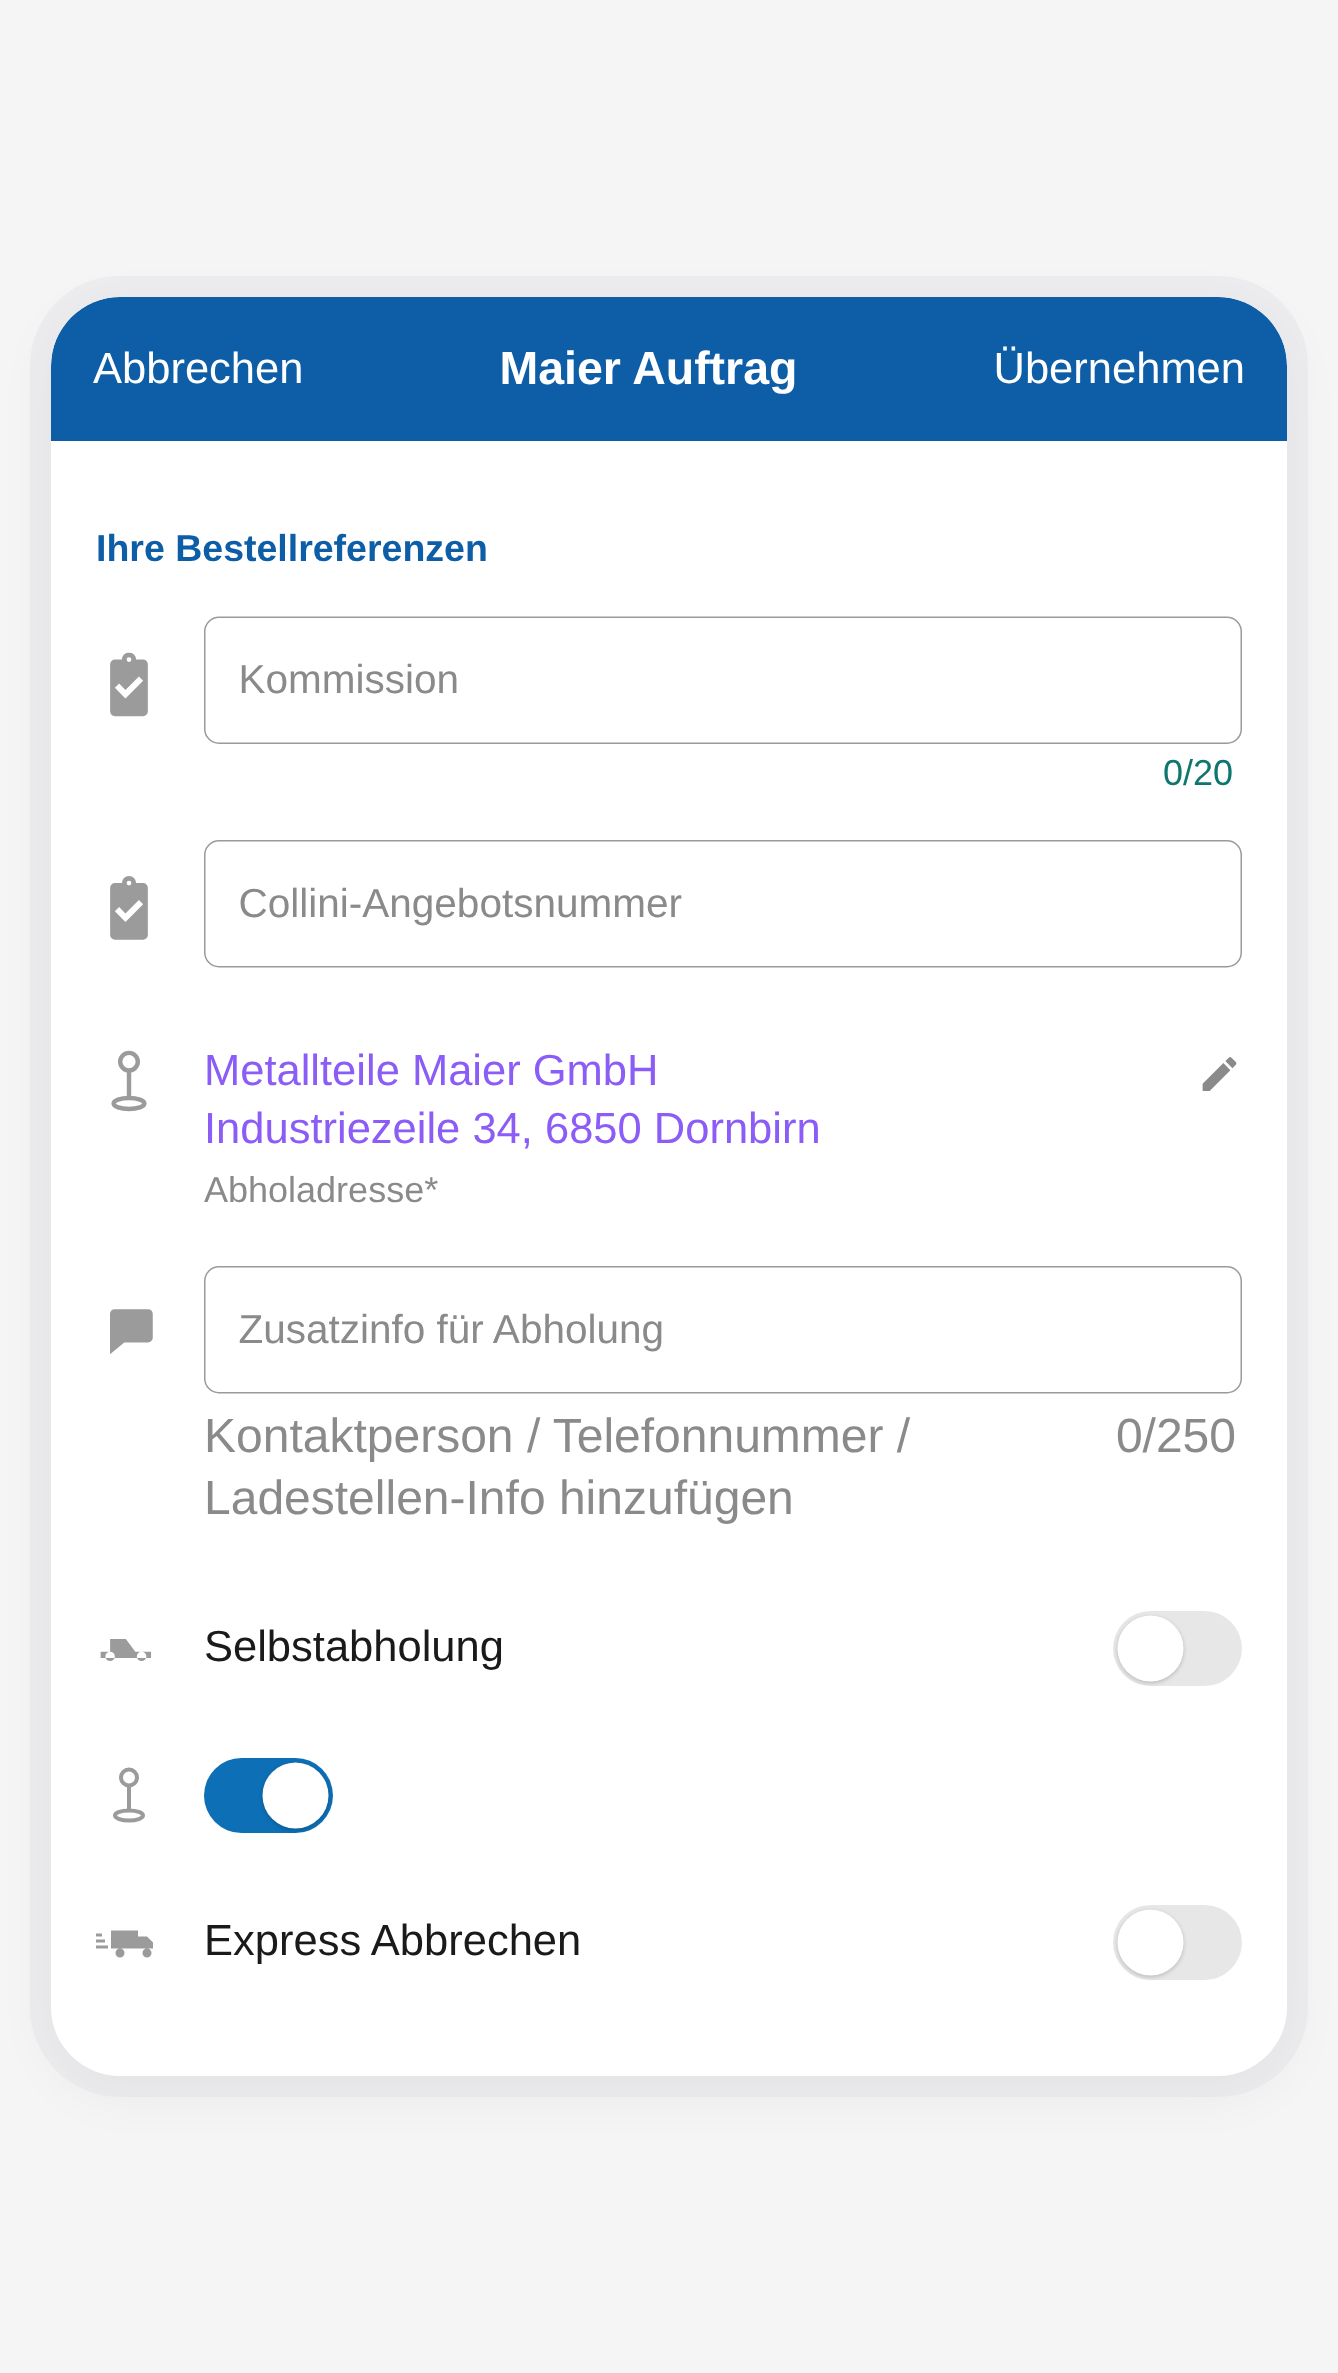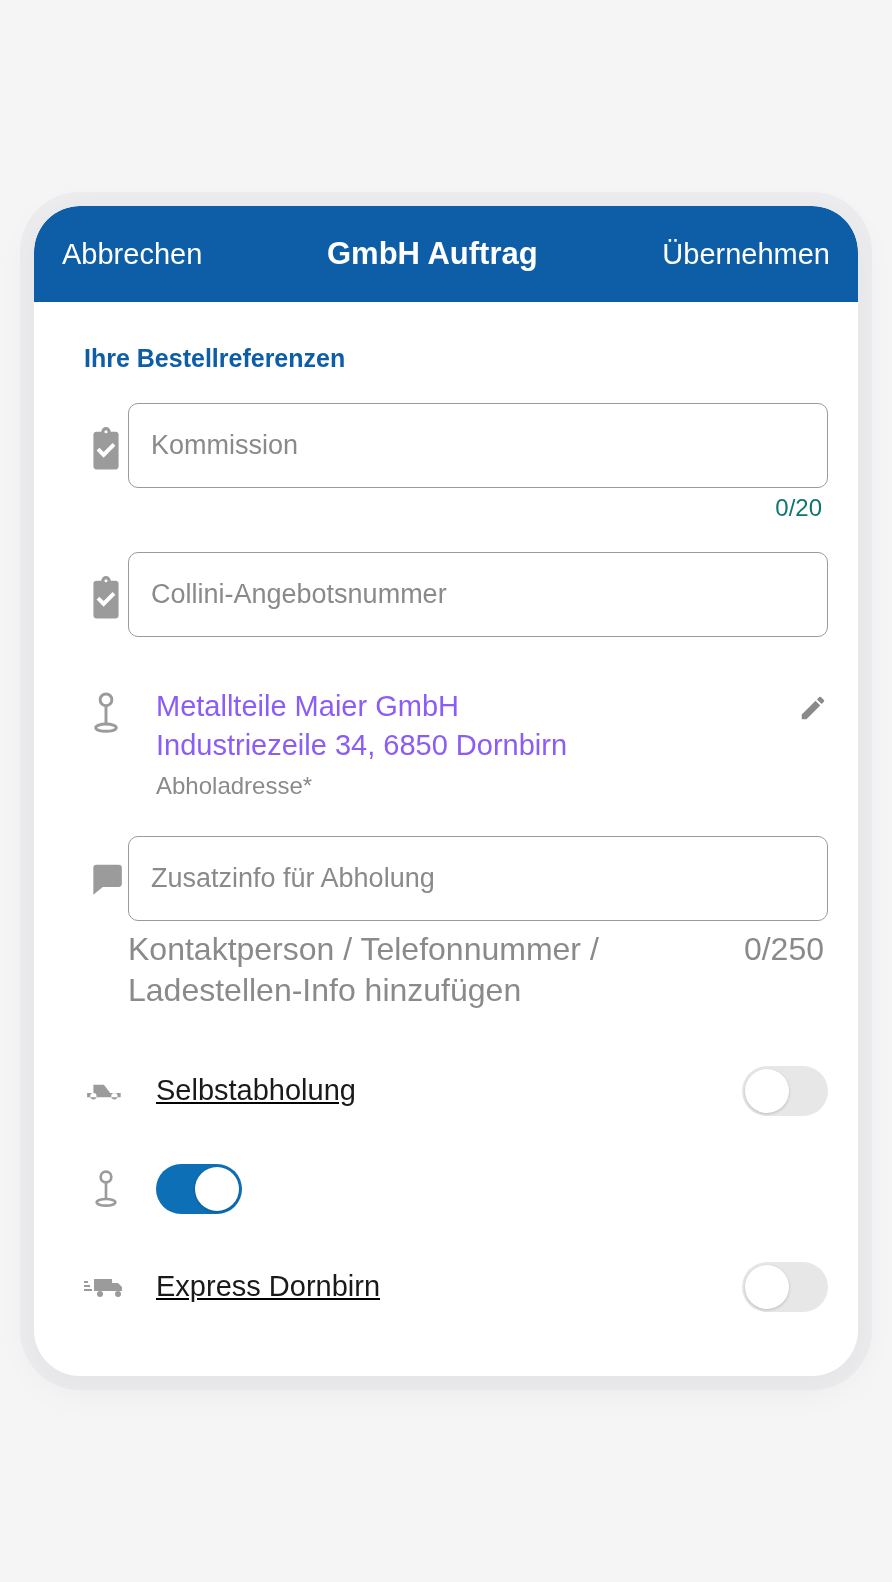--- a/index.html
+++ b/index.html
@@ -18,23 +18,23 @@
     color:#fff;
     display:flex;
     align-items:center;
     justify-content:space-between;
     padding: 30px 28px;
     border-top-left-radius:46px;
     border-top-right-radius:46px;
   }
   .header .side { font-size:29px; font-weight:400; }
   .header .title { font-size:31px; font-weight:700; }
-  .content { padding: 22px 30px 40px 30px; margin-left: 20px; }
+  .content { padding: 38px 30px 40px 30px; }
   .section-title { color:#0d5ea6; font-weight:700; font-size:25px; margin:20px 0 30px 0; }
-  .row { display:flex; align-items:flex-start; }
+  .row { display:flex; align-items:flex-start; gap:28px; }
   .icon-col { width:44px; display:flex; justify-content:center; padding-top:24px; color:#9b9b9b; }
   .field-col { flex:1; }
   .input {
     width:100%;
     border:1.6px solid #9a9a9a;
     border-radius:10px;
     font-size:27px;
     color:#333;
     padding:26px 22px;
     outline:none;
@@ -42,35 +42,35 @@
     font-family:inherit;
   }
   .input::placeholder { color:#8a8a8a; }
   .counter { text-align:right; color:#0f766e; font-size:24px; margin:6px 6px 30px 0; }
   .addr-row { display:flex; align-items:flex-start; gap:28px; margin-top:18px; margin-bottom:36px; }
   .addr-text .line { font-size:29px; color:#8b5cf6; line-height:1.35; }
   .addr-text .sub { font-size:24px; color:#8a8a8a; margin-top:6px; }
   .pencil { margin-left:auto; color:#8a8a8a; padding-top:6px; }
   .hint-row { display:flex; justify-content:space-between; color:#8a8a8a; font-size:32px; margin:8px 4px 30px 0; line-height:1.3; }
   .hint-row .hint { max-width: 70%; }
-  .toggle-row { display:flex; align-items:center; gap:28px; padding:24px 0;text-decoration:underline; }
+  .toggle-row { display:flex; align-items:center; gap:28px; padding:24px 0; }
   .toggle-row .icon-col { padding-top:0; }
   .toggle-label { font-size:29px; color:#1a1a1a; flex:1; }
   .switch { width:86px; height:50px; border-radius:25px; position:relative; background:#e7e7e7; cursor:pointer; }
   .switch .knob { width:44px; height:44px; border-radius:50%; background:#fff; position:absolute; top:3px; left:3px; box-shadow:0 1px 3px rgba(0,0,0,.2); transition:left .15s; }
   .switch.on { background:#0d6fb5; }
   .switch.on .knob { left:39px; }
 </style>
 </head>
 <body>
 
 <div class="phone">
   <div class="header">
     <div class="side">Abbrechen</div>
-    <div class="title">GmbH Auftrag</div>
+    <div class="title">Maier Auftrag</div>
     <div class="side">Übernehmen</div>
   </div>
 
   <div class="content">
 
     <div class="section-title">Ihre Bestellreferenzen</div>
 
     <div class="row">
       <div class="icon-col">
         <svg width="38" height="44" viewBox="0 0 24 28">
@@ -155,20 +155,20 @@
           <div class="knob"></div>
         </div>
     </div>
 
     <div class="toggle-row">
       <div class="icon-col">
         <svg width="44" height="30" viewBox="0 0 44 24">
             <path fill="#9b9b9b" d="M0 6h4v2H0zM0 10h6v2H0zM0 14h8v2H0zM10 4h18v12H10zM28 8h6l4 4v4H28zM16 22a3 3 0 1 0 0-6 3 3 0 0 0 0 6zm18 0a3 3 0 1 0 0-6 3 3 0 0 0 0 6z"></path>
           </svg>
       </div>
-      <div class="toggle-label">Express Dornbirn</div>
+      <div class="toggle-label">Express Abbrechen</div>
       <div class="switch" id="sw-express">
           <div class="knob"></div>
         </div>
     </div>
 
   </div>
 </div>
 
 </body></html>

